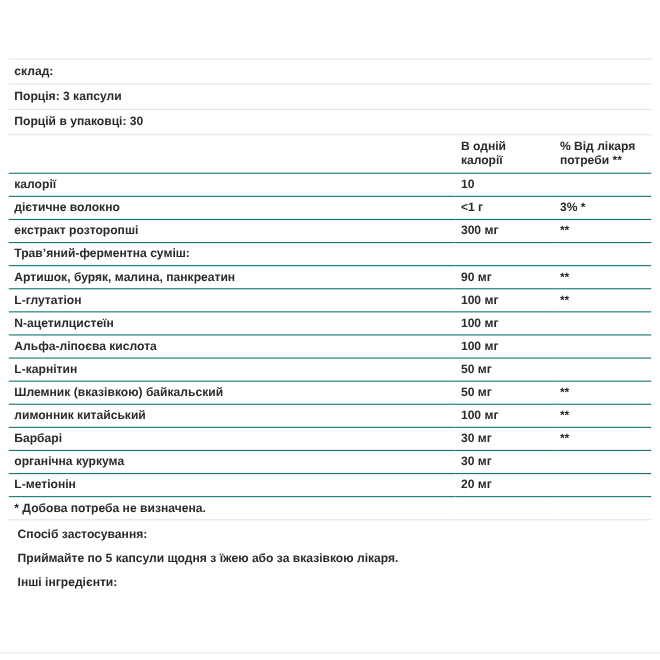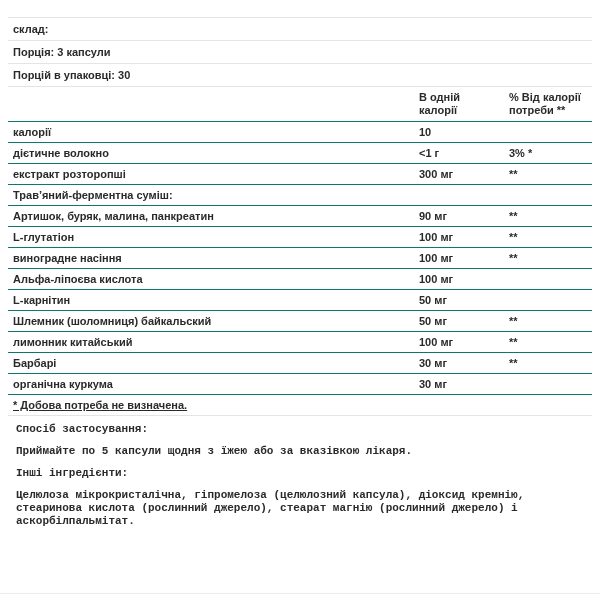--- a/index.html
+++ b/index.html
@@ -7,21 +7,21 @@
     width: 600px;
     height: 600px;
     background: #ffffff;
     font-family: "Liberation Sans", sans-serif;
     font-weight: 700;
     color: #2a2a2a;
     font-size: 11px;
     position: relative;
     overflow: hidden;
   }
-  .wrap { padding: 17px 8px 0 8px; }
+  .wrap { padding: 17px 8px 0 8px; margin-top: 36px; }
 
   .info-row {
     border-top: 1px solid #e4e4e4;
     padding: 5px 5px;
     line-height: 12px;
   }
 
   table.facts {
     width: 100%;
     border-collapse: collapse;
@@ -44,24 +44,23 @@
     border-top: 1px solid #0f766e;
     padding: 4px 5px;
     line-height: 12px;
     vertical-align: middle;
     overflow: hidden;
     white-space: nowrap;
   }
   table.facts tr.footnote-row td {
     border-bottom: 1px solid #e4e4e4;
     white-space: normal;
-    text-decoration: underline;
   }
 
-  .bottom { padding: 7px 8px 0 8px; font-family: Liberation Mono, monospace; }
+  .bottom { padding: 7px 8px 0 8px; }
   .bottom p { margin: 0 0 9px 0; line-height: 13px; }
 
   .bottom-divider {
     position: absolute;
     left: 0;
     right: 0;
     top: 593px;
     border-top: 1px solid #ececec;
   }
 </style>
@@ -77,21 +76,21 @@
   <table class="facts">
     <colgroup>
         <col class="c1">
         <col class="c2">
         <col class="c3">
       </colgroup>
     <thead>
       <tr>
         <th></th>
         <th>В одній калорії</th>
-        <th>% Від калорії потреби **</th>
+        <th>% Від лікаря потреби **</th>
       </tr>
     </thead>
     <tbody id="facts-body">
   <tr>
     <td>калорії</td>
     <td>10</td>
     <td></td>
   </tr>
 
 
@@ -118,41 +117,41 @@
     <td>90 мг</td>
     <td>**</td>
   </tr>
 
   <tr>
     <td>L-глутатіон</td>
     <td>100 мг</td>
     <td>**</td>
   </tr>
 
+  <tr>
+    <td>N-ацетилцистеїн</td>
+    <td>100 мг</td>
+    <td></td>
+  </tr>
 
-  <tr>
-    <td>виноградне насіння</td>
-    <td>100 мг</td>
-    <td>**</td>
-  </tr>
 
   <tr>
     <td>Альфа-ліпоєва кислота</td>
     <td>100 мг</td>
     <td></td>
   </tr>
 
   <tr>
     <td>L-карнітин</td>
     <td>50 мг</td>
     <td></td>
   </tr>
 
   <tr>
-    <td>Шлемник (шоломниця) байкальский</td>
+    <td>Шлемник (вказівкою) байкальский</td>
     <td>50 мг</td>
     <td>**</td>
   </tr>
 
   <tr>
     <td>лимонник китайський</td>
     <td>100 мг</td>
     <td>**</td>
   </tr>
 
@@ -161,28 +160,32 @@
     <td>30 мг</td>
     <td>**</td>
   </tr>
 
   <tr>
     <td>органічна куркума</td>
     <td>30 мг</td>
     <td></td>
   </tr>
 
+  <tr>
+    <td>L-метіонін</td>
+    <td>20 мг</td>
+    <td></td>
+  </tr>
 <tr class="footnote-row">
           <td colspan="3">* Добова потреба не визначена.</td>
         </tr>
       </tbody>
   </table>
 
   <div class="bottom">
     <p>Спосіб застосування:</p>
     <p>Приймайте по 5 капсули щодня з їжею або за вказівкою лікаря.</p>
     <p>Інші інгредієнти:</p>
-    <p>Целюлоза мікрокристалічна, гіпромелоза (целюлозний капсула), діоксид кремнію, стеаринова кислота (рослинний джерело), стеарат магнію (рослинний джерело) і аскорбілпальмітат.</p>
   </div>
 
 </div>
 
 <div class="bottom-divider"></div>
 
 </body></html>

